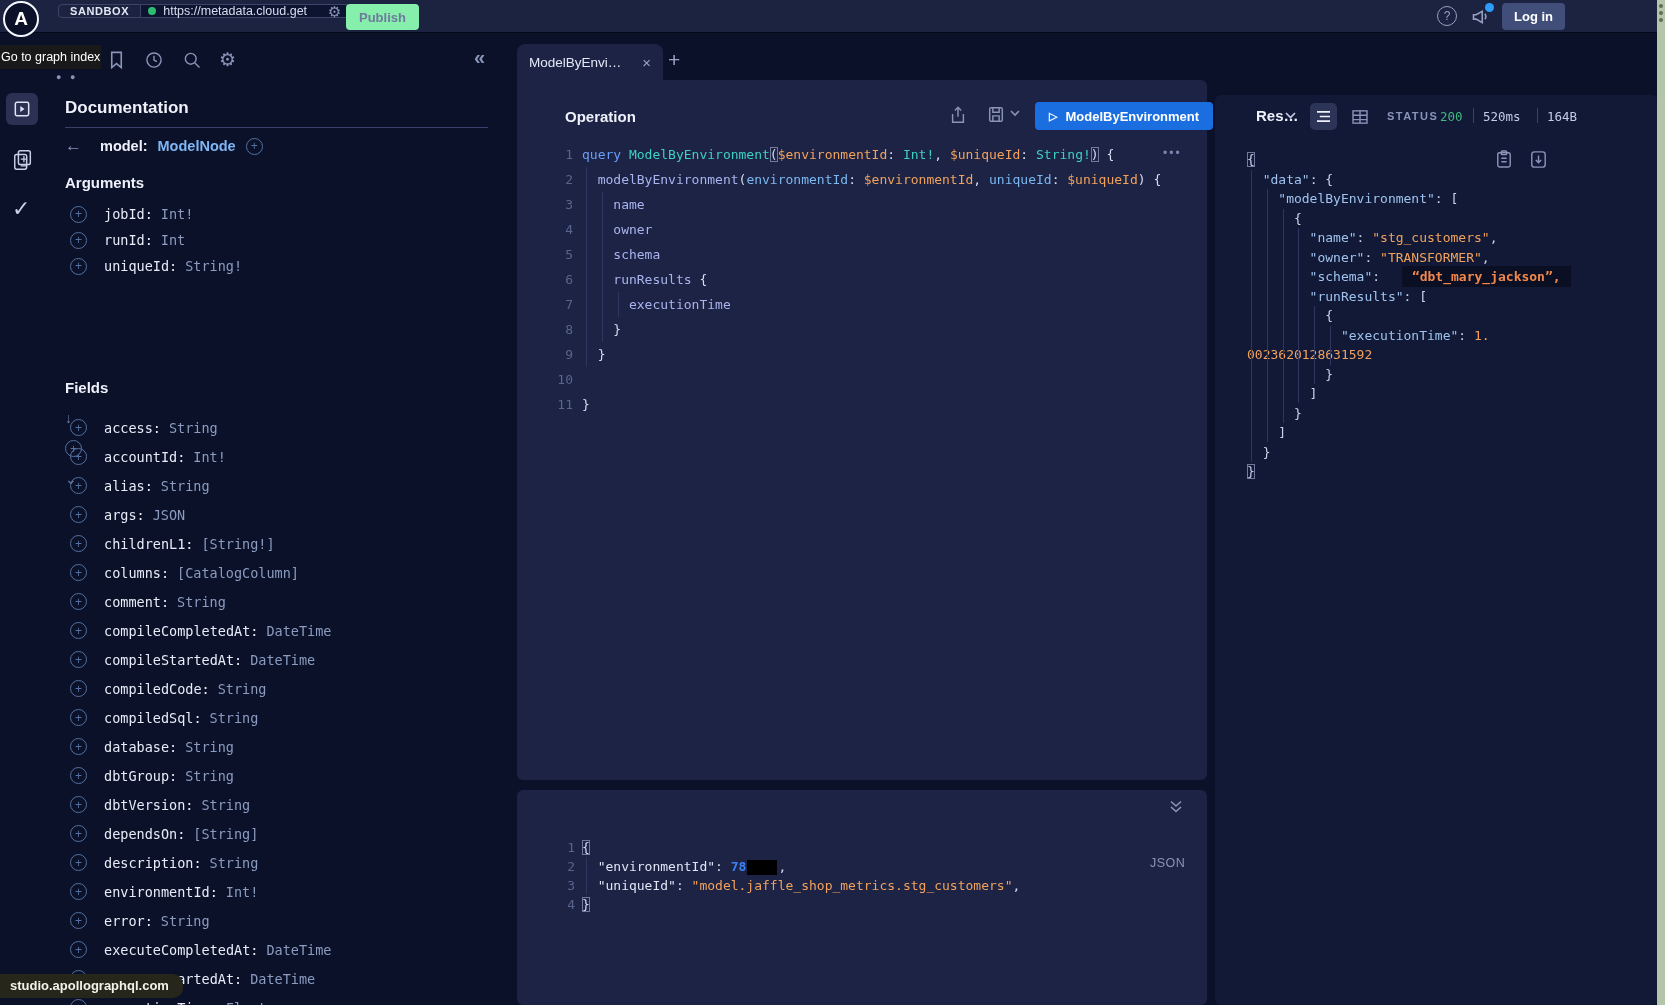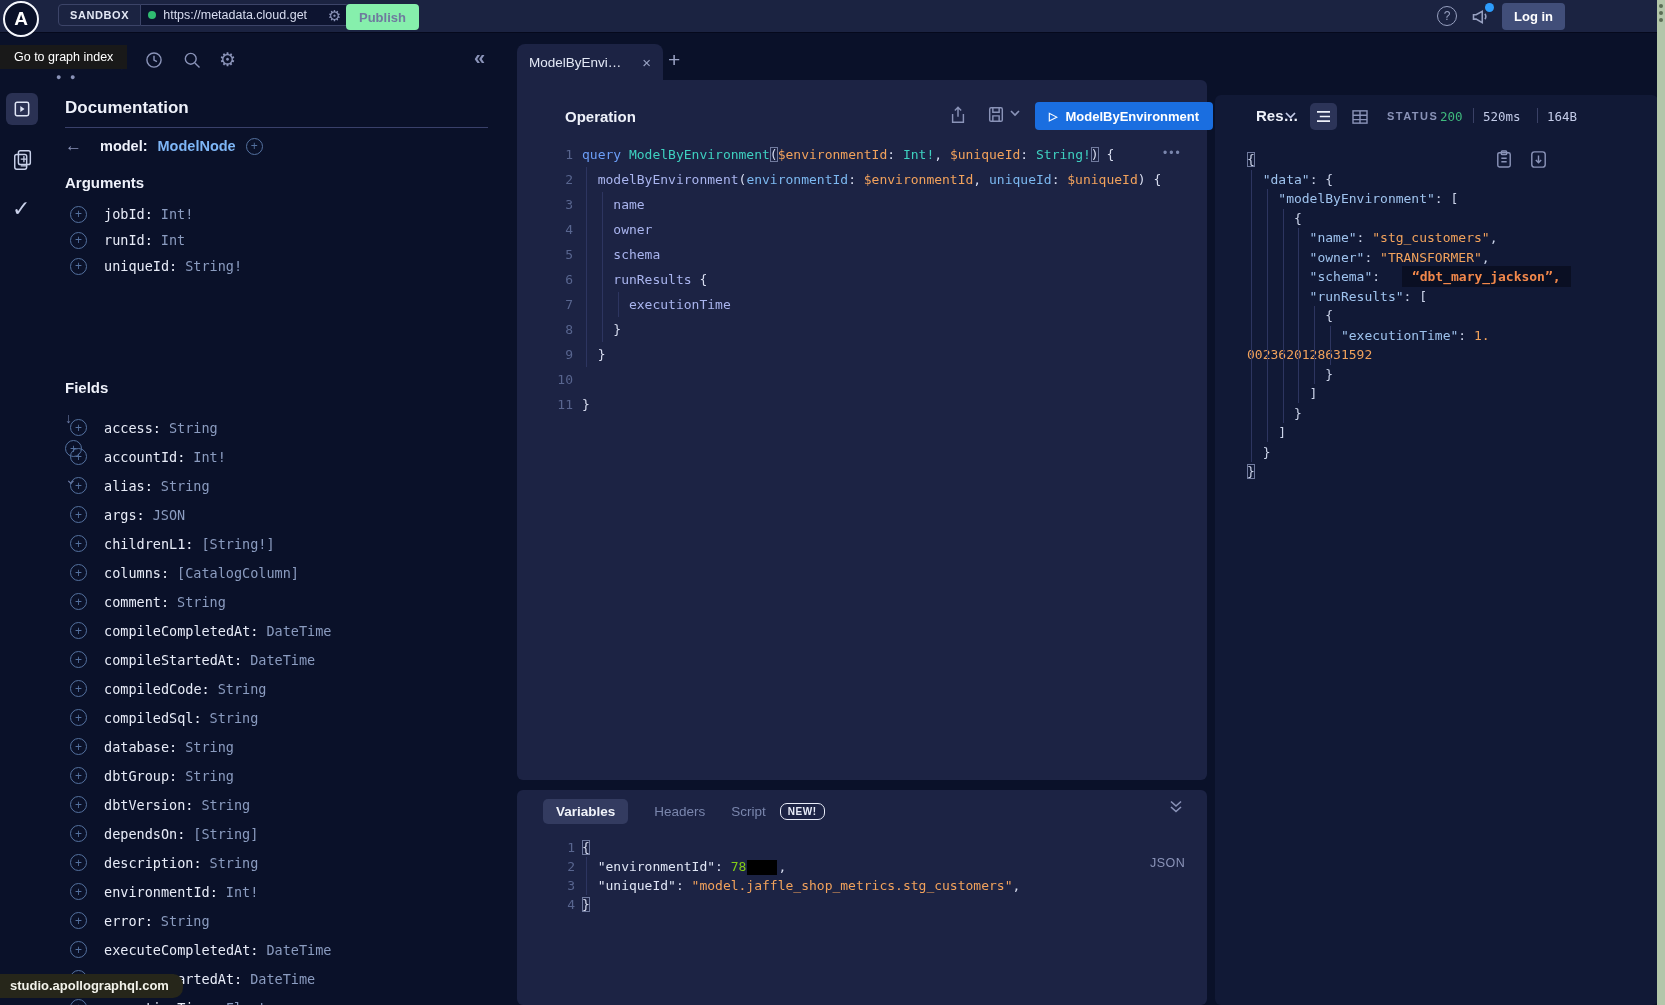--- a/index.html
+++ b/index.html
@@ -5,40 +5,40 @@
   html,body{margin:0;padding:0;background:#05091c;}
   *{box-sizing:border-box;}
   .app{position:relative;width:1665px;height:1005px;overflow:hidden;
        background:#0a1129;font-family:"Liberation Sans",sans-serif;color:#e3e8f5;}
   .mono{font-family:"DejaVu Sans Mono",monospace;}
 
   
   .topbar{position:absolute;left:0;top:0;width:1665px;height:33px;background:#1b2341;border-bottom:1px solid #05091c;}
   .logo{position:absolute;left:3px;top:1px;width:36px;height:36px;border:2px solid #f5f7fd;border-radius:50%;
         background:#0a1129;display:flex;align-items:center;justify-content:center;font-weight:bold;font-size:19px;color:#fff;z-index:30;}
-  .ctlgroup{position:absolute;left:58px;top:4px;height:22px;display:flex;align-items:stretch;}
+  .ctlgroup{position:absolute;left:58px;top:4px;height:14px;display:flex;align-items:stretch;}
   .sandbox-seg{display:flex;align-items:center;padding:0 11px;border:1px solid #3c4468;border-radius:4px 0 0 4px;
                font-size:11px;font-weight:bold;letter-spacing:.6px;color:#e3e8f5;}
   .url-seg{display:flex;align-items:center;gap:7px;width:208px;padding:0 7px;background:#0d1430;
            border:1px solid #3c4468;border-left:none;border-radius:0 4px 4px 0;}
   .gdot{width:8px;height:8px;border-radius:50%;background:#2fbc71;flex:0 0 auto;}
   .url-text{font-size:12.5px;color:#d8ddf0;white-space:nowrap;overflow:hidden;width:158px;}
   .gear{color:#8a93b8;font-size:15px;line-height:1;}
   .publish{position:absolute;left:346px;top:4px;height:26px;padding:0 13px;background:#86efac;border:none;border-radius:4px;
            color:#6f7a9e;font-size:13px;font-weight:bold;display:flex;align-items:center;}
   .help-icon{position:absolute;left:1437px;top:6px;width:20px;height:20px;border:1.5px solid #97a0c0;border-radius:50%;
              color:#97a0c0;font-size:12px;display:flex;align-items:center;justify-content:center;}
   .mega{position:absolute;left:1470px;top:6px;color:#97a0c0;}
   .mega .bdot{position:absolute;right:-3px;top:-3px;width:9px;height:9px;border-radius:50%;background:#2d9cfc;}
   .login{position:absolute;left:1502px;top:3px;height:27px;padding:0 12px;background:#414e79;border-radius:4px;
          color:#fff;font-size:13px;font-weight:bold;display:flex;align-items:center;}
 
   
   .tooltip{position:absolute;left:0;top:45px;z-index:40;background:#191919;color:#fff;font-size:12.5px;
-           padding:5px 14px;white-space:nowrap;}
+           padding:5px 1px;white-space:nowrap;}
   .statuspill{position:absolute;left:0;top:974px;z-index:40;background:#26261a;color:#f2f2ea;font-size:13px;font-weight:bold;
               padding:4px 14px 5px 10px;border-radius:0 10px 10px 0;}
 
   
   .subbar-icon{position:absolute;top:49px;color:#8a93b8;}
   .collapse{position:absolute;left:474px;top:46px;color:#8a93b8;font-size:20px;font-weight:bold;}
 
   
   .rail-tile{position:absolute;left:6px;top:93px;width:32px;height:32px;background:#2a3153;border-radius:6px;
              display:flex;align-items:center;justify-content:center;color:#dfe5f5;}
@@ -93,21 +93,21 @@
   
   .tk-kw{color:#6c9ef8;}
   .tk-op{color:#3ed0c0;}
   .tk-typ{color:#3ed0c0;}
   .tk-var{color:#f2a25c;}
   .tk-arg{color:#7cb8f0;}
   .tk-fld{color:#a9b4ee;}
   .tk-pun{color:#d8ddf0;}
   .tk-mb{color:#d8ddf0;outline:1px solid #707a9e;outline-offset:-1px;}
   .tk-key{color:#dfe5f5;}
-  .tk-num{color:#84cc16;}
+  .tk-num{color:#3b82f6;font-weight:bold;}
   .tk-str{color:#f2a25c;}
   .tk-red{display:inline-block;width:30px;height:15px;background:#000;vertical-align:middle;margin:0 1px;}
   .tk-rkey{color:#9fc3ee;}
   .tk-rpun{color:#ccd4ea;}
   .tk-rstr{color:#f2a25c;}
   .tk-rnum{color:#f2a25c;}
   .tk-rmb{color:#ccd4ea;outline:1px solid #707a9e;outline-offset:-1px;}
   .tk-hl{background:#0a0f23;color:#f2884b;font-weight:bold;padding:3px 10px;margin-left:14px;}
 
   
@@ -431,26 +431,20 @@
 
   <div class="ln">11</div>
 </div>
     <div class="codeblock mono op-code"><div class="cl"><span class="tk-kw">query </span><span class="tk-op">ModelByEnvironment</span><span class="tk-mb">(</span><span class="tk-var">$environmentId</span><span class="tk-pun">: </span><span class="tk-typ">Int!</span><span class="tk-pun">, </span><span class="tk-var">$uniqueId</span><span class="tk-pun">: </span><span class="tk-typ">String!</span><span class="tk-mb">)</span><span class="tk-pun"> {</span></div><div class="cl"><span class="tk-fld">  modelByEnvironment</span><span class="tk-pun">(</span><span class="tk-arg">environmentId</span><span class="tk-pun">: </span><span class="tk-var">$environmentId</span><span class="tk-pun">, </span><span class="tk-arg">uniqueId</span><span class="tk-pun">: </span><span class="tk-var">$uniqueId</span><span class="tk-pun">) {</span></div><div class="cl"><span class="tk-fld">    name</span></div><div class="cl"><span class="tk-fld">    owner</span></div><div class="cl"><span class="tk-fld">    schema</span></div><div class="cl"><span class="tk-fld">    runResults</span><span class="tk-pun"> {</span></div><div class="cl"><span class="tk-fld">      executionTime</span></div><div class="cl"><span class="tk-pun">    }</span></div><div class="cl"><span class="tk-pun">  }</span></div><div class="cl"></div><div class="cl"><span class="tk-pun">}</span></div></div>
     <div class="guide" style="left:69px;top:87px;height:200px;"></div>
     <div class="guide" style="left:85px;top:112px;height:150px;"></div>
     <div class="guide" style="left:101px;top:212px;height:25px;"></div>
   </div>
 
   <div class="varcard">
-    <div class="vtabs">
-      <span class="vtab active">Variables</span>
-      <span class="vtab">Headers</span>
-      <span class="vtab">Script</span>
-      <span class="newbadge">NEW!</span>
-    </div>
     <div class="vchevs">
       <svg width="14" height="13" viewBox="0 0 14 13" fill="none" stroke="currentColor" stroke-width="1.6">
           <path d="M2 1.5l5 4.5 5-4.5M2 7l5 4.5L12 7"></path>
         </svg>
     </div>
     <div class="json-lbl">JSON</div>
     <div class="gutter var-gutter">
   <div class="ln">1</div>
 
   <div class="ln">2</div>

